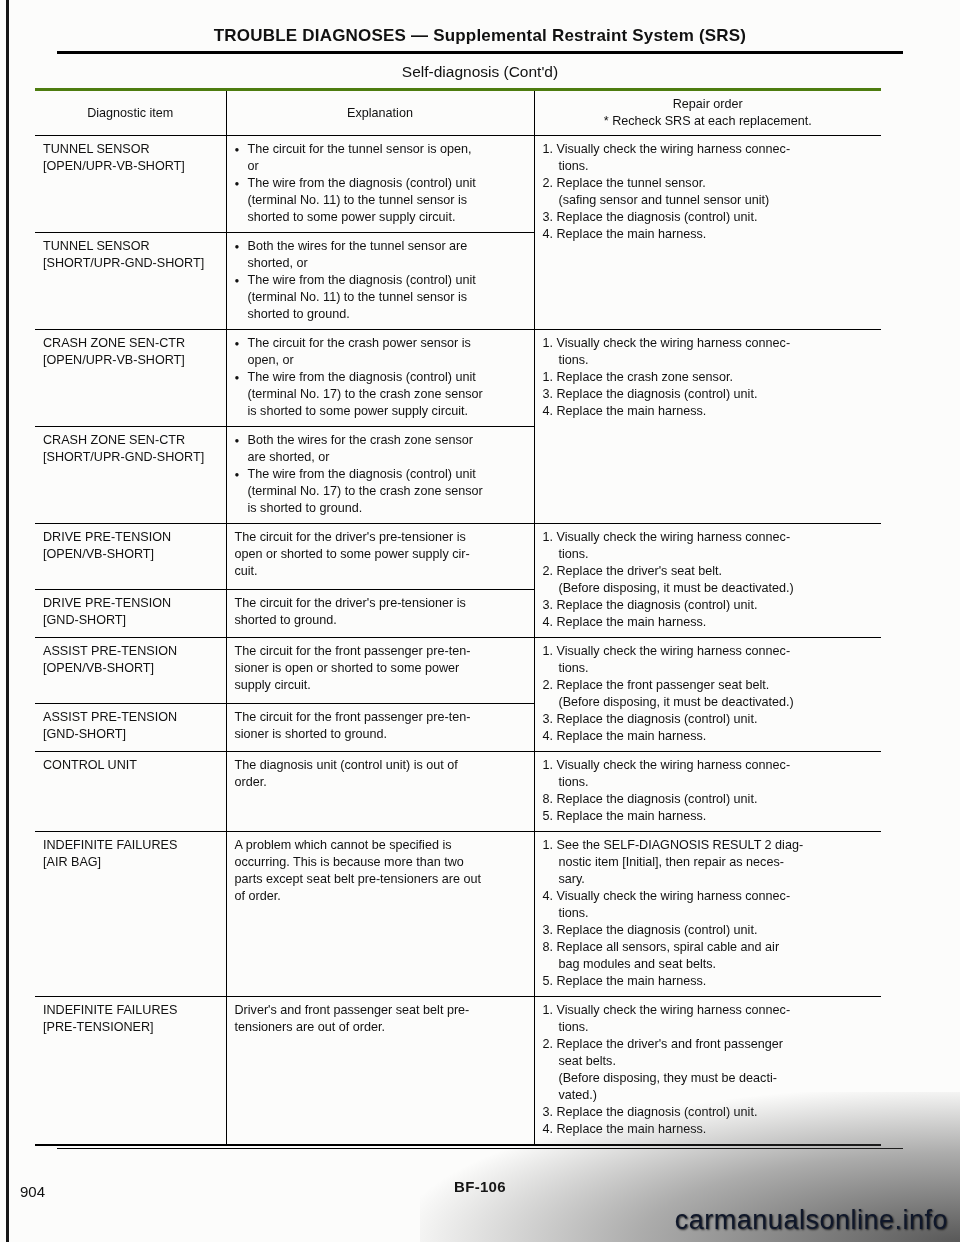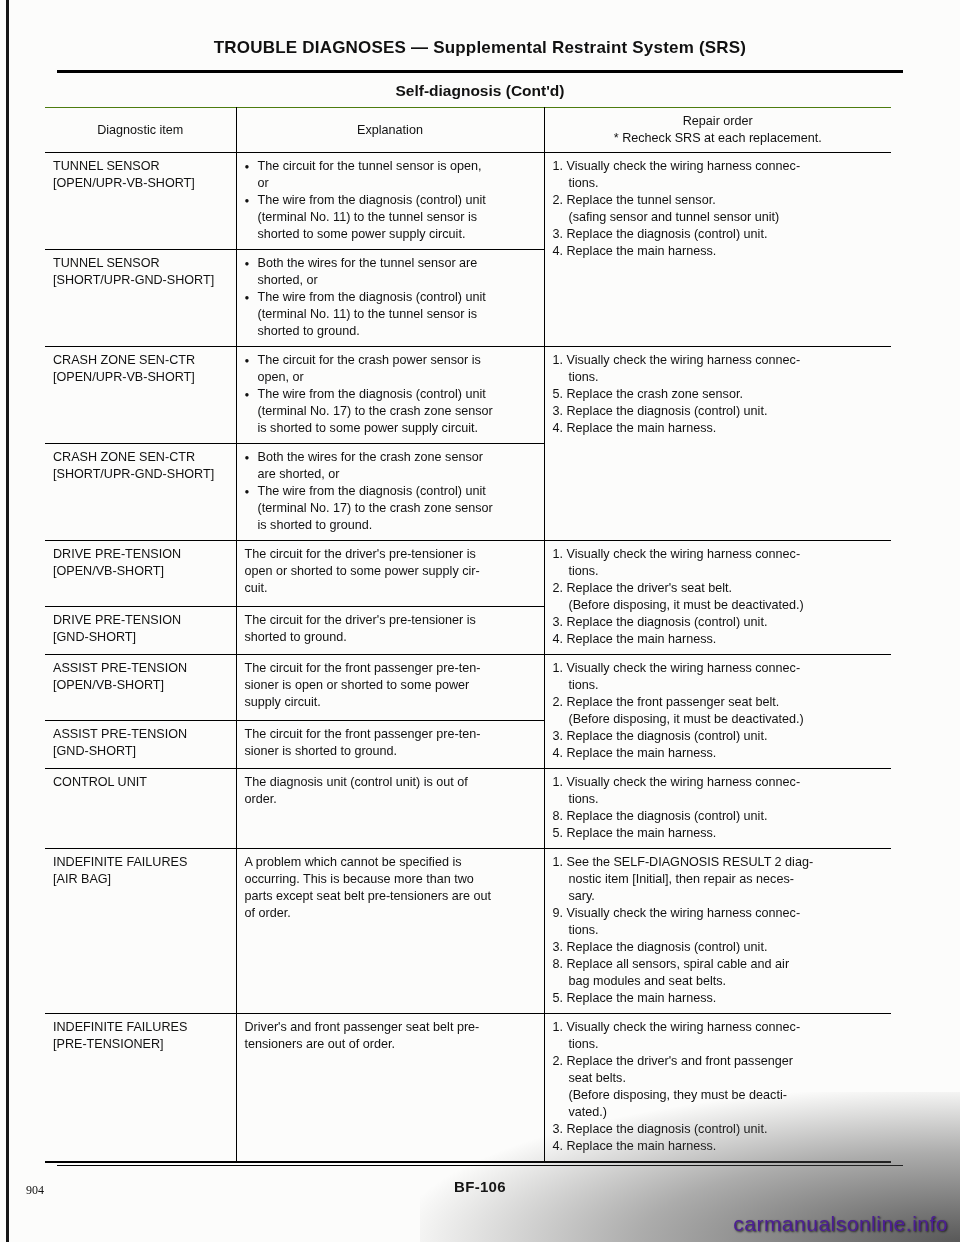--- a/index.html
+++ b/index.html
@@ -5,29 +5,29 @@
   * { box-sizing: border-box; }
   html,body { margin:0; padding:0; background:#d9d9d9; }
   .page {
     position:relative; width:960px; height:1242px; margin:0 auto;
     background:#fcfcfb; color:#111;
     font-family:"Liberation Sans","DejaVu Sans",sans-serif;
     overflow:hidden;
   }
   .scan-left { position:absolute; left:6px; top:0; width:3px; height:100%; background:#161616; }
   .header-block { padding-top:26px; }
-  .page-title { margin:12px; text-align:center; font-size:17px; font-weight:bold; letter-spacing:.2px; }
+  .page-title { margin:0; text-align:center; font-size:17px; font-weight:bold; letter-spacing:.2px; }
   .title-rule { width:846px; margin:5px 0 0 57px; height:3px; background:#000; }
-  .page-subtitle { margin:9px 0 7px; text-align:center; font-size:15.5px; font-weight:bold; }
+  .page-subtitle { margin:9px 0 7px; text-align:center; font-size:15.5px; font-weight:normal; }
 
   table.diag {
     border-collapse:collapse; table-layout:fixed;
-    width:846px; margin-left:45px;
+    width:846px; margin-left:35px;
     font-size:12.6px; line-height:17px;
-    border-top:1px solid #4d7c0f;
+    border-top:3px solid #4d7c0f;
     border-bottom:2px solid #000;
   }
   table.diag th {
     font-weight:normal; border-bottom:1px solid #000;
     padding:5px 4px; text-align:center; vertical-align:middle;
   }
   .divider-right { border-right:1px solid #000; }
   table.diag td {
     vertical-align:top; border-top:1px solid #000;
     padding:5px 8px 6px;
@@ -36,35 +36,35 @@
   td.col-exp  { padding-left:10px; padding-right:6px; }
   td.col-repair { padding-left:10px; padding-right:6px; }
   .exp-item { display:flex; }
   .exp-item .bullet { flex:0 0 13px; font-size:8px; line-height:17px; }
   .exp-item .exp-text { flex:1; white-space:pre-line; }
   .repair-step { padding-left:16px; text-indent:-16px; white-space:pre-line; }
 
   .bottom-rule { width:846px; margin:2px 0 0 57px; height:1px; background:#000; }
 
   .page-number {
-    position:absolute; left:26px; top:1183px;
-    font-family:Liberation Serif, serif; font-size:12px;
+    position:absolute; left:20px; top:1183px;
+    font-family:Liberation Sans, sans-serif; font-size:15px;
   }
   .page-code {
     position:absolute; left:0; right:0; top:1178px;
     text-align:center; font-weight:bold; font-size:15px; letter-spacing:.3px;
   }
   .corner-shade {
     position:absolute; right:0; bottom:0; width:540px; height:150px;
     background:radial-gradient(ellipse at 100% 100%,
       rgba(42,42,42,.78) 0%, rgba(75,75,75,.45) 42%, rgba(130,130,130,0) 74%);
   }
   .watermark {
     position:absolute; right:12px; bottom:6px;
-    font-size:21px; color:#4c1d95; letter-spacing:.5px;
+    font-size:27px; color:#0f172a; letter-spacing:.5px;
     text-shadow:1px 1px 2px rgba(0,0,0,.75);
     margin-top:20px;
   }
 </style>
 </head>
 <body>
 
 <div class="page">
   <div class="scan-left"></div>
 
@@ -145,21 +145,21 @@
             <div class="exp-item">
               <span class="bullet">●</span>
               <span class="exp-text">The wire from the diagnosis (control) unit
 (terminal No. 17) to the crash zone sensor
 is shorted to some power supply circuit.</span>
             </div>
           </td>
           <td class="col-repair" rowspan="2">
             <div class="repair-step">1. Visually check the wiring harness connec-
 tions.</div>
-            <div class="repair-step">5. Replace the crash zone sensor.</div>
+            <div class="repair-step">1. Replace the crash zone sensor.</div>
             <div class="repair-step">3. Replace the diagnosis (control) unit.</div>
             <div class="repair-step">4. Replace the main harness.</div>
           </td>
         </tr>
         <tr>
           <td class="col-item divider-right">CRASH ZONE SEN-CTR
 [SHORT/UPR-GND-SHORT]</td>
           <td class="col-exp divider-right">
             <div class="exp-item">
               <span class="bullet">●</span>
@@ -255,21 +255,21 @@
               <span class="exp-text">A problem which cannot be specified is
 occurring. This is because more than two
 parts except seat belt pre-tensioners are out
 of order.</span>
             </div>
           </td>
           <td class="col-repair">
             <div class="repair-step">1. See the SELF-DIAGNOSIS RESULT 2 diag-
 nostic item [Initial], then repair as neces-
 sary.</div>
-            <div class="repair-step">9. Visually check the wiring harness connec-
+            <div class="repair-step">4. Visually check the wiring harness connec-
 tions.</div>
             <div class="repair-step">3. Replace the diagnosis (control) unit.</div>
             <div class="repair-step">8. Replace all sensors, spiral cable and air
 bag modules and seat belts.</div>
             <div class="repair-step">5. Replace the main harness.</div>
           </td>
         </tr>
         <tr>
           <td class="col-item divider-right">INDEFINITE FAILURES
 [PRE-TENSIONER]</td>

